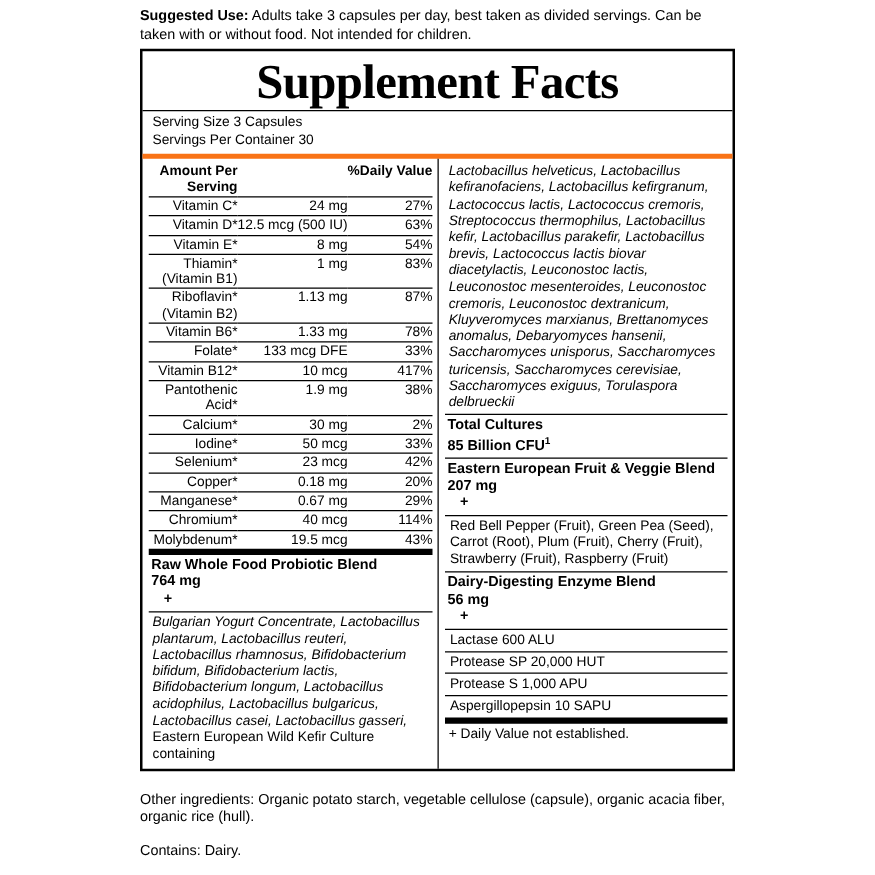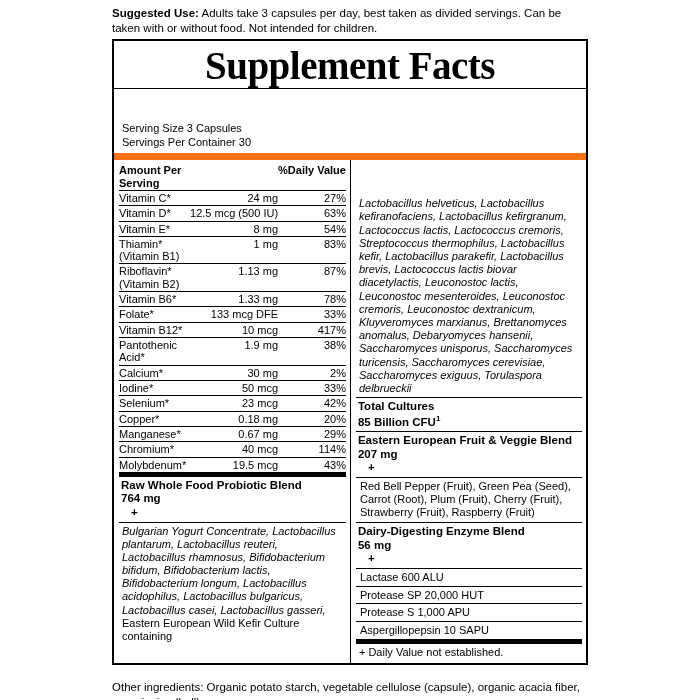--- a/index.html
+++ b/index.html
@@ -40,22 +40,21 @@
     line-height: 1.0;
     text-align: center;
     letter-spacing: -0.5px;
     padding: 5px 0 3px 0;
     border-bottom: 1px solid #000;
   }
   .serving-info {
     font-size: 11px;
     line-height: 1.22;
     padding: 3px 6px 4px 8px;
-    border-bottom: 7px solid #f97316;
-    margin-top: 30px;
+    border-bottom: 4px solid #f97316;
   }
 
   .cols {
     display: flex;
     align-items: stretch;
   }
   .col-left {
     width: 50.2%;
     box-sizing: border-box;
     border-right: 1px solid #000;
@@ -70,20 +69,21 @@
   .tbl {
     width: 100%;
     border-collapse: collapse;
     font-size: 11px;
   }
   .tbl td {
     padding: 1px 0 1px 0;
     border-bottom: 1px solid #000;
     vertical-align: top;
     line-height: 1.12;
+    text-align: right;
   }
   .tbl tr:last-child td { border-bottom: none; }
   .nm { text-align: left; padding-left: 2px; }
   .amt { text-align: right; white-space: nowrap; padding-right: 3px; }
   .dv { text-align: right; white-space: nowrap; width: 34px; padding-right: 2px; }
   .hdr td {
     font-weight: bold;
     border-bottom: 1px solid #000;
     padding-bottom: 1px;
   }
@@ -108,21 +108,20 @@
     padding: 2px 2px 2px 3px;
     font-style: italic;
   }
   .blend-body .roman { font-style: normal; }
 
   .culture-list {
     font-size: 11px;
     line-height: 1.20;
     font-style: italic;
     padding: 1px 2px 2px 3px;
-    margin-top: 33px;
   }
 
   .enzyme-row {
     font-size: 11px;
     line-height: 1.15;
     padding: 2px 2px 2px 4px;
     border-bottom: 1px solid #000;
   }
   .enzyme-row:last-of-type { border-bottom: none; }
 

